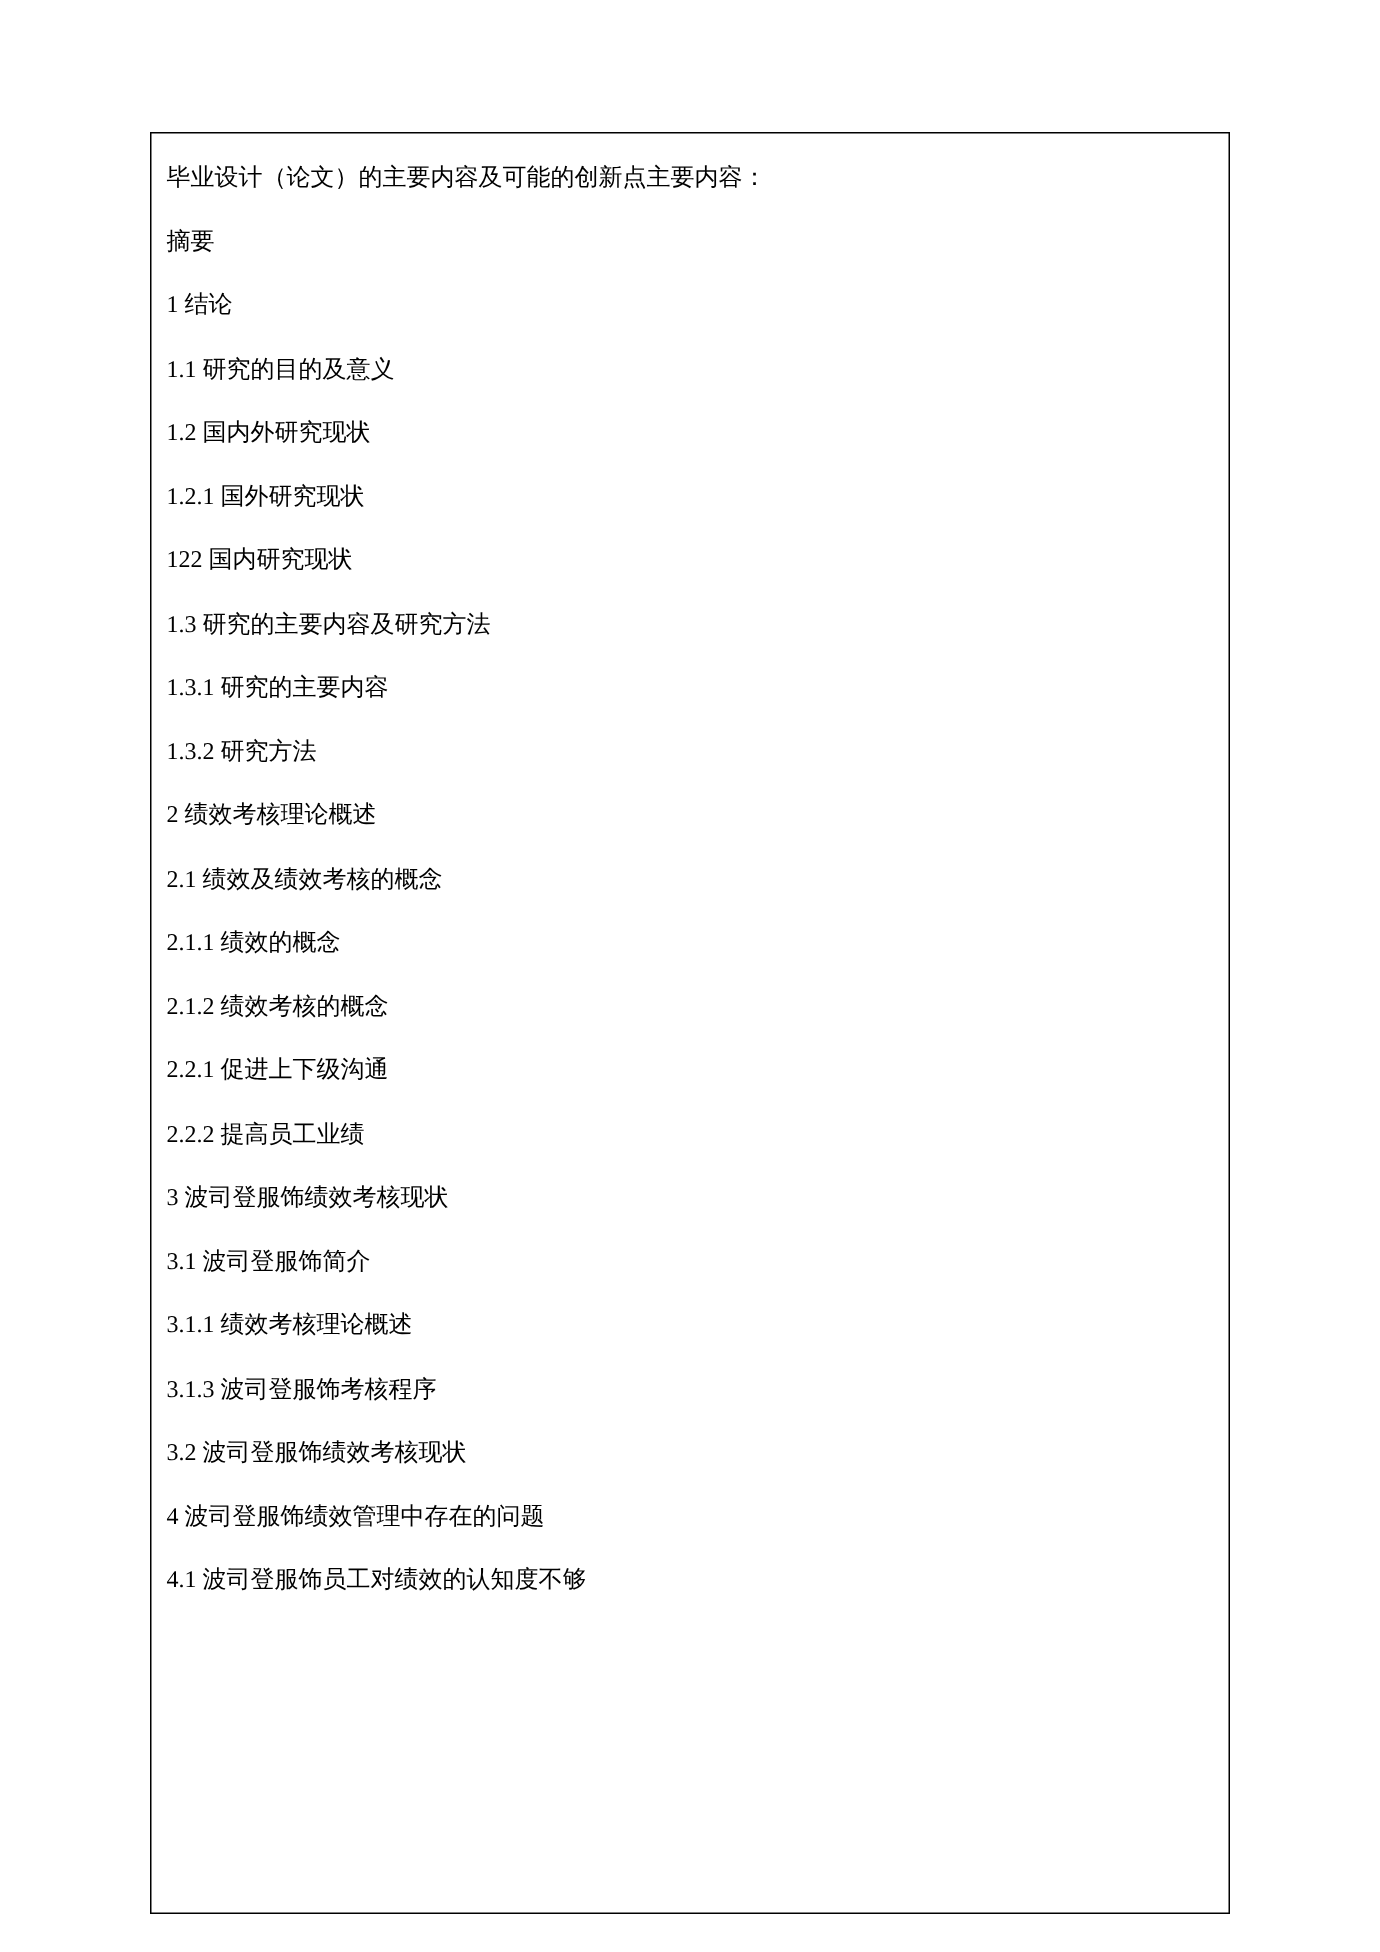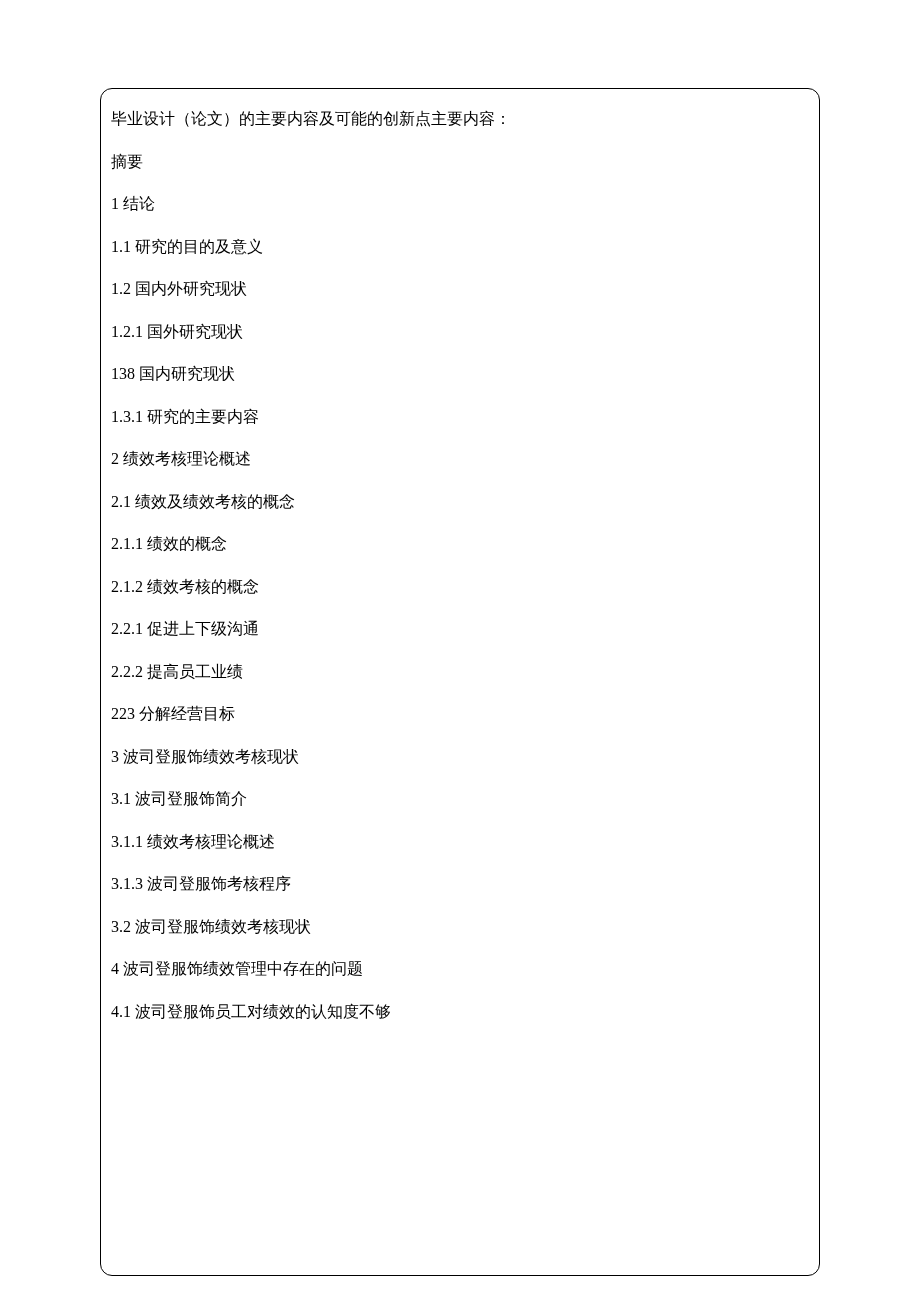--- a/index.html
+++ b/index.html
@@ -1,19 +1,18 @@
 <!DOCTYPE html>
 <html><head>
   <meta charset="utf-8">
   <style>
     * {
       margin: 0;
       padding: 0;
       box-sizing: border-box;
-      border-radius: 12px;
     }
     body {
       background: #ffffff;
       font-family: "SimSun", "宋体", serif;
       width: 920px;
       height: 1301px;
       position: relative;
     }
     .page-container {
       position: absolute;
@@ -38,29 +37,30 @@
 </head>
 <body>
 
 <div class="page-container">
   <div class="line">毕业设计（论文）的主要内容及可能的创新点主要内容：</div>
   <div class="line">摘要</div>
   <div class="line">1 结论</div>
   <div class="line">1.1    研究的目的及意义</div>
   <div class="line">1.2    国内外研究现状</div>
   <div class="line">1.2.1   国外研究现状</div>
-  <div class="line">138 国内研究现状</div>
+  <div class="line">122 国内研究现状</div>
+  <div class="line">1.3    研究的主要内容及研究方法</div>
   <div class="line">1.3.1   研究的主要内容</div>
+  <div class="line">1.3.2   研究方法</div>
   <div class="line">2 绩效考核理论概述</div>
   <div class="line">2.1    绩效及绩效考核的概念</div>
   <div class="line">2.1.1   绩效的概念</div>
   <div class="line">2.1.2   绩效考核的概念</div>
   <div class="line">2.2.1   促进上下级沟通</div>
   <div class="line">2.2.2   提高员工业绩</div>
-  <div class="line">223 分解经营目标</div>
   <div class="line">3 波司登服饰绩效考核现状</div>
   <div class="line">3.1    波司登服饰简介</div>
   <div class="line">3.1.1   绩效考核理论概述</div>
   <div class="line">3.1.3   波司登服饰考核程序</div>
   <div class="line">3.2    波司登服饰绩效考核现状</div>
   <div class="line">4 波司登服饰绩效管理中存在的问题</div>
   <div class="line">4.1    波司登服饰员工对绩效的认知度不够</div>
 </div>
 
 </body></html>

